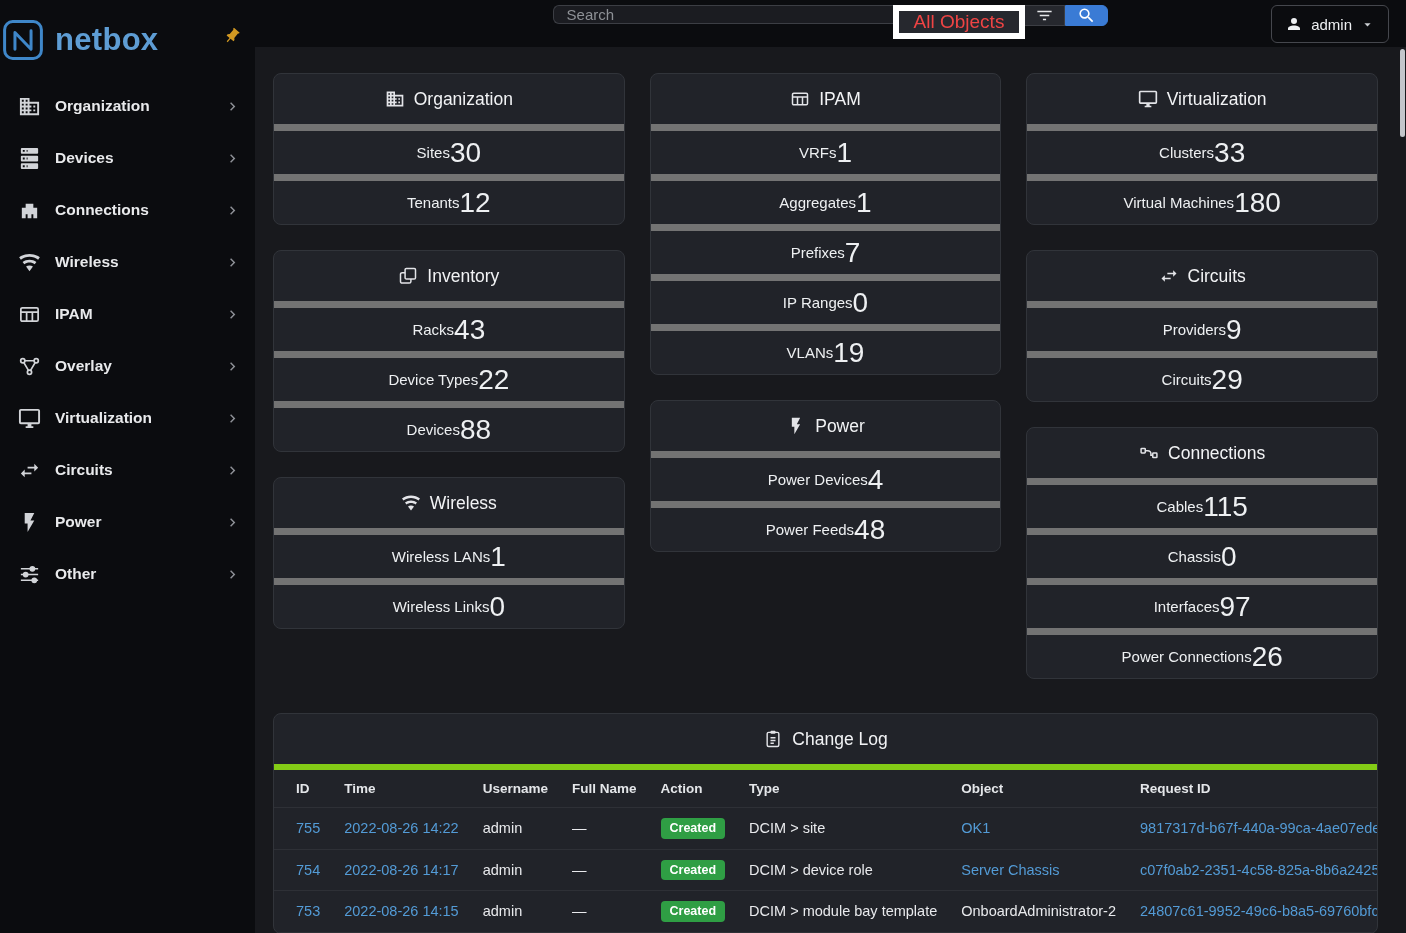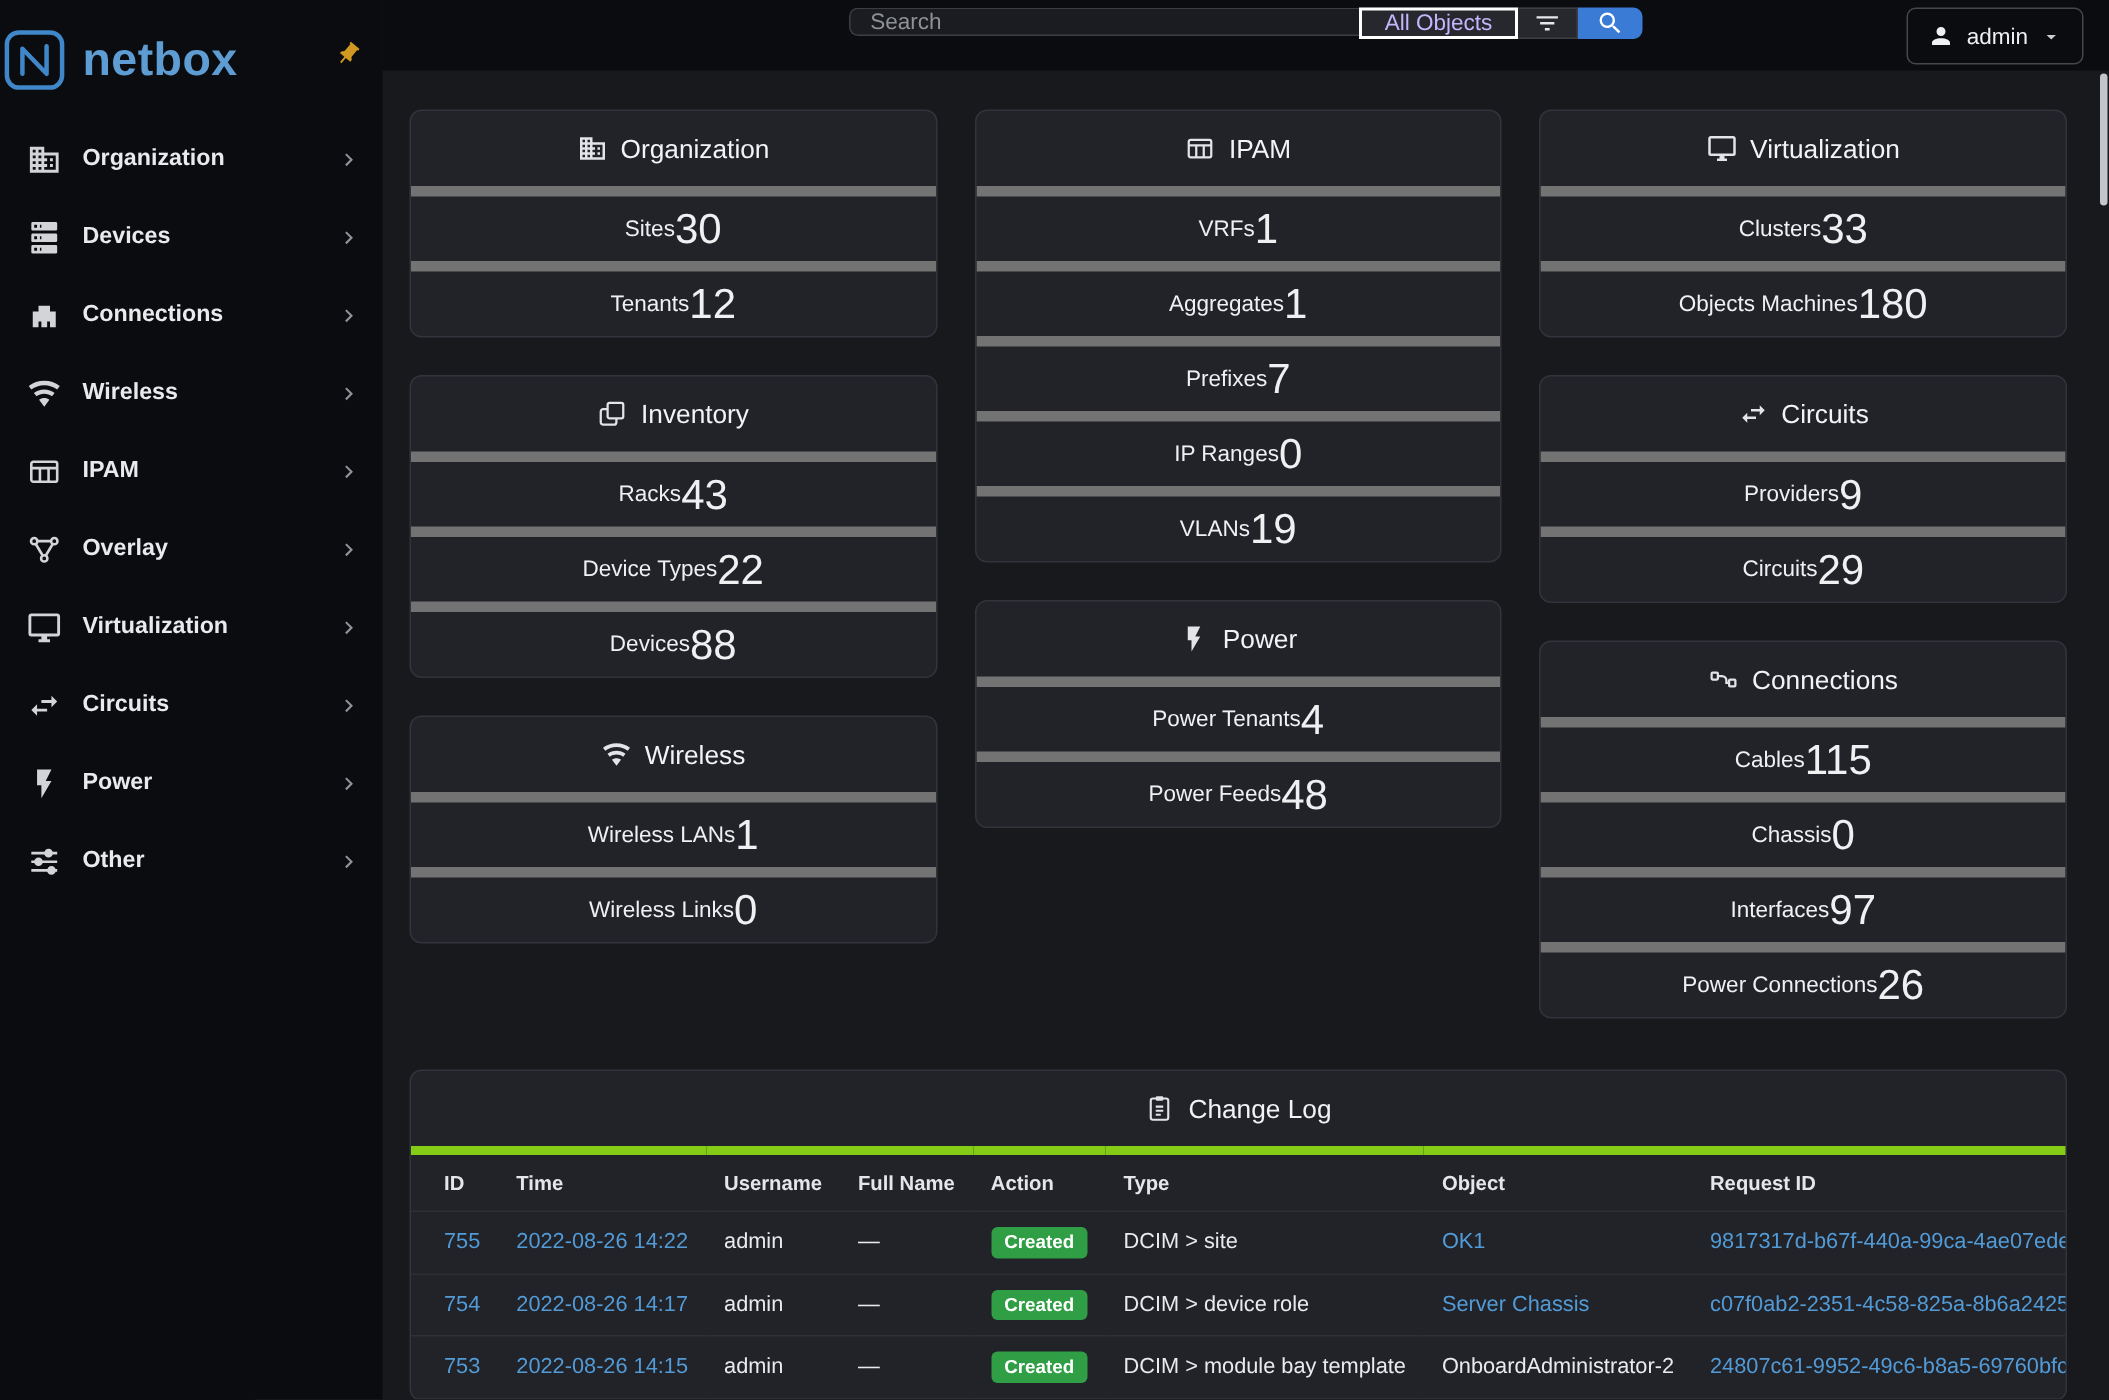--- a/index.html
+++ b/index.html
@@ -22,21 +22,21 @@
   .icon{display:inline-block}
   .icon svg{width:100%;height:100%;display:block}
 
   
   .main{flex:1;display:flex;flex-direction:column;position:relative;min-width:0}
   .topbar{height:47px;min-height:47px;background:#0b0c0f;display:flex;align-items:center;justify-content:center;position:relative}
   .search-group{display:flex;height:38px;align-items:flex-start}
   .search-input{width:340px;background:#1b1c21;border:1px solid #3c3e44;border-right:0;border-radius:6px 0 0 6px;padding:0 13px;color:#eef0f2;font-size:15px;font-family:inherit;outline:none}
   .search-input::placeholder{color:#8e9196}
   .btn{display:flex;align-items:center;justify-content:center;cursor:pointer;font-family:inherit}
-  .btn-objects{background:#26282e;border:2px solid #ffffff;color:#c4b5fd;font-size:15px;padding:0 15px}
+  .btn-objects{background:#26282e;border:6px solid #ffffff;color:#ef4444;font-size:19px;padding:0 15px}
   .btn-filter{background:#26282e;border:1px solid #3c3e44;border-left:0;width:40px;color:#e6e7ea}
   .btn-filter .icon,.btn-search .icon{width:19px;height:19px}
   .btn-search{background:var(--accent-blue,#3a7bd5);border:1px solid var(--accent-blue,#3a7bd5);border-radius:0 6px 6px 0;width:43px;color:#fff}
   .user-menu{position:absolute;right:17px;top:5px;height:38px;display:flex;align-items:center;gap:8px;padding:0 13px;background:transparent;border:1px solid #45474d;border-radius:6px;color:#eef0f2;font-size:15px;cursor:pointer;font-family:inherit}
   .user-menu .icon{width:18px;height:18px}
   .user-menu .caret{width:15px;height:15px;color:#cbced2}
   .scroll-thumb{position:absolute;right:1px;top:49px;width:5px;height:88px;background:#c3c6cb;border-radius:3px;z-index:5}
 
   
   .content{flex:1;overflow:hidden;padding:26px 28px 0 18px}
@@ -375,21 +375,21 @@
             <section class="card">
        <div class="card-header">
          <span class="icon card-icon">
                   <svg viewBox="0 0 24 24">
                     <path fill="currentColor" d="M7,2V13H10V22L17,10H13L17,2H7Z"></path>
                   </svg>
                 </span>
          <span class="card-title">Power</span>
        </div>
               <div class="card-row">
-       <a class="row-label">Power Tenants</a>
+       <a class="row-label">Power Devices</a>
        <a class="row-value">4</a>
      </div>
               <div class="card-row">
        <a class="row-label">Power Feeds</a>
        <a class="row-value">48</a>
      </div>
      </section>
           </div>
         <div class="col" id="col3">
             <section class="card">
@@ -399,21 +399,21 @@
                     <path fill="currentColor" d="M21,16H3V4H21M21,2H3C1.89,2 1,2.89 1,4V16A2,2 0 0,0 3,18H10V20H8V22H16V20H14V18H21A2,2 0 0,0 23,16V4C23,2.89 22.1,2 21,2Z"></path>
                   </svg>
                 </span>
          <span class="card-title">Virtualization</span>
        </div>
               <div class="card-row">
        <a class="row-label">Clusters</a>
        <a class="row-value">33</a>
      </div>
               <div class="card-row">
-       <a class="row-label">Objects Machines</a>
+       <a class="row-label">Virtual Machines</a>
        <a class="row-value">180</a>
      </div>
      </section>
             <section class="card">
        <div class="card-header">
          <span class="icon card-icon">
                   <svg viewBox="0 0 24 24">
                     <path fill="currentColor" d="M21,9L17,5V8H10V10H17V13M7,11L3,15L7,19V16H14V14H7V11Z"></path>
                   </svg>
                 </span>

